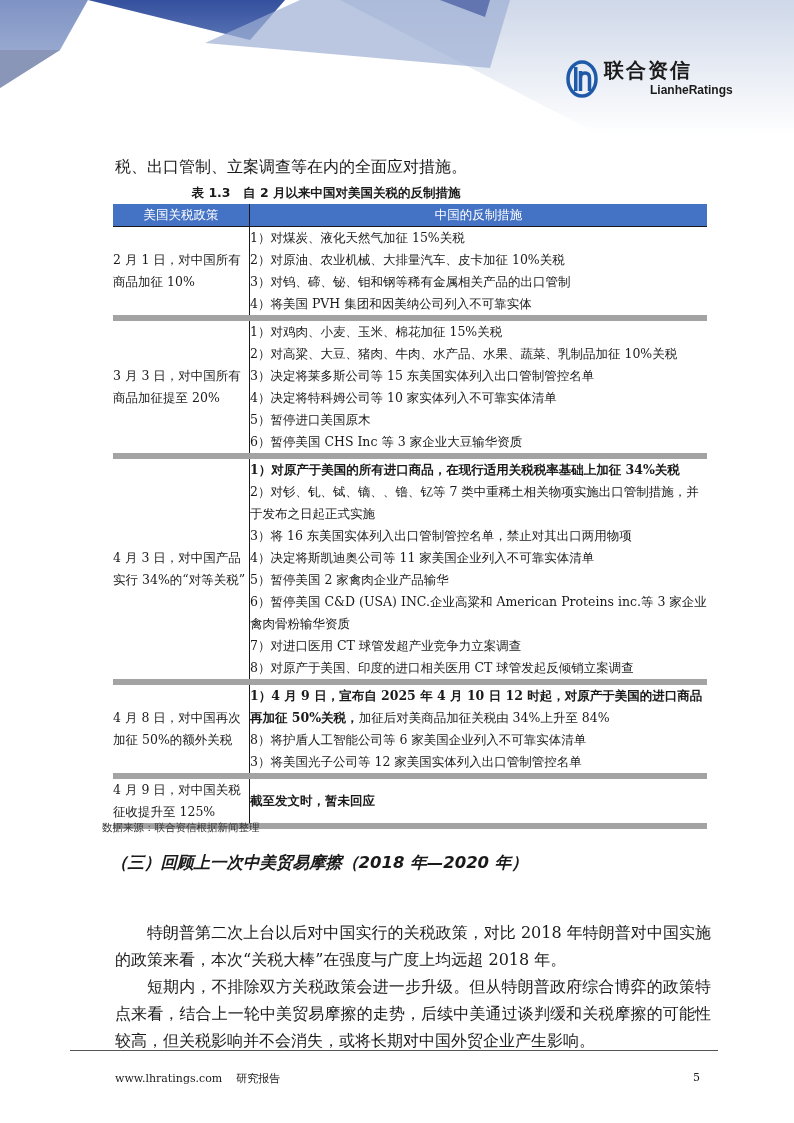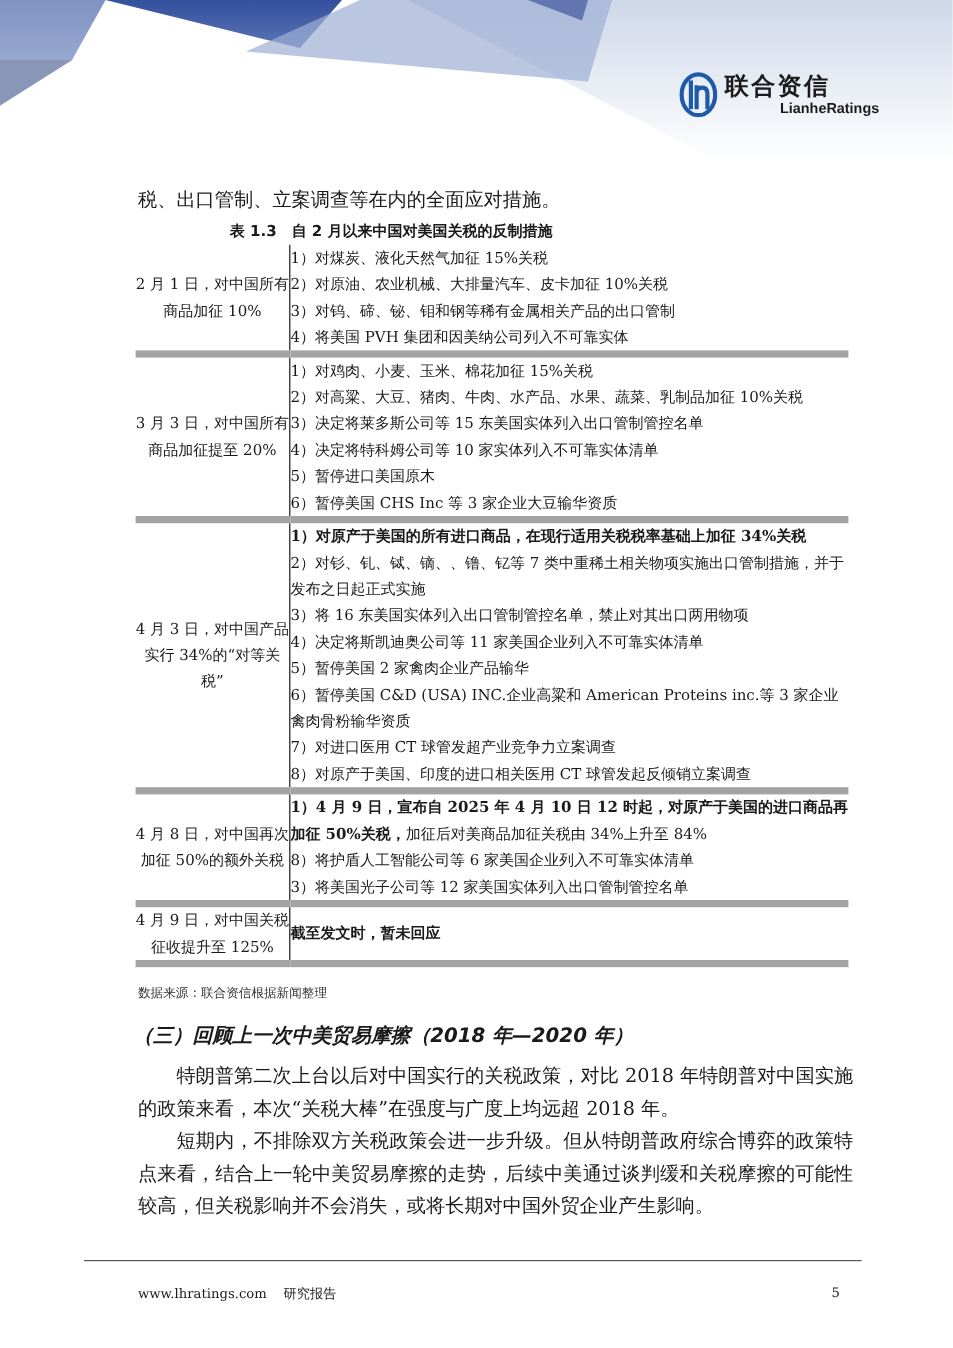--- a/index.html
+++ b/index.html
@@ -1,40 +1,40 @@
 <!DOCTYPE html>
 <html><head>
 <meta charset="utf-8">
 <style>
   html, body { margin:0; padding:0; }
   body { width:794px; height:1123px; position:relative; overflow:hidden; background:#ffffff; font-family:"DejaVu Serif","Liberation Serif",serif; color:#1a1a1a; }
   .header-art { position:absolute; left:0; top:0; width:794px; height:150px; }
   .logo { position:absolute; left:566px; top:60px; display:flex; align-items:center; }
   .logo-mark { width:32px; height:38px; }
   .logo-text { margin-left:6px; display:flex; flex-direction:column; }
-  .logo-cn { font-family:Liberation Sans, sans-serif; font-weight:bold; font-size:20px; color:#1a1a1a; letter-spacing:2px; line-height:22px; }
+  .logo-cn { font-family:Liberation Mono, monospace; font-weight:bold; font-size:20px; color:#1a1a1a; letter-spacing:2px; line-height:22px; }
   .logo-en { font-family:"Liberation Sans","DejaVu Sans",sans-serif; font-weight:bold; font-size:12px; color:#1a1a1a; line-height:14px;padding-left:46px; }
   .intro { position:absolute; left:115px; top:155px; font-size:16px; line-height:24px; }
   .table-caption { position:absolute; left:0; width:652px; top:185px; text-align:center; font-family:"DejaVu Sans","Liberation Sans",sans-serif; font-weight:bold; font-size:12.5px; }
   table.t { position:absolute; left:113px; top:204px; width:594px; border-collapse:collapse; font-size:12px; }
   table.t th { background:#4472c4; color:#fff; font-family:"DejaVu Sans","Liberation Sans",sans-serif; font-weight:normal; font-size:12.5px; height:22px; padding:0; border-right:1px solid #1a1a1a; }
   table.t th:last-child { border-right:none; }
   table.t td { border-bottom:6px solid #a3a3a3; vertical-align:middle; padding:0; }
   table.t tr.hdr th { border-bottom:1.5px solid #1a1a1a; }
-  td.pol { width:128px; border-right:1px solid #1a1a1a; text-align:center; font-size:12.5px; line-height:22px; padding:0 4px; }
+  td.pol { width:128px; border-right:1px solid #1a1a1a; text-align:left; font-size:12.5px; line-height:22px; padding:0 4px; }
   td.mea { padding:2px 8px 2px 9px; }
   td.mea div { line-height:22px; font-size:12.5px; }
   td.mea div.b { font-weight:bold; }
   td.top { vertical-align:top; }
-  .source { position:absolute; left:115px; top:821px; font-size:10.5px; font-family:"DejaVu Sans","Liberation Sans",sans-serif; color:#333; }
+  .source { position:absolute; left:102px; top:821px; font-size:10.5px; font-family:"DejaVu Sans","Liberation Sans",sans-serif; color:#333; }
   .section-title { position:absolute; left:111px; top:852px; font-size:16.5px; font-weight:bold; font-family:"DejaVu Sans","Liberation Sans",sans-serif;font-style:italic; }
   .para { position:absolute; left:115px; width:596px; font-size:16px; line-height:27px; text-align:justify; }
   .p1 { top:883px; }
   .p2 { top:937px; }
-  .indent { text-indent:32px; }
+  .indent { text-indent:32px;margin-top:36px; }
   .footer-rule { position:absolute; left:70px; top:1050px; width:648px; height:1px; background:#555; }
   .footer-left { position:absolute; left:115px; top:1071px; font-size:11px; }
   .footer-right { position:absolute; left:693px; top:1071px; font-size:11px; }
 </style>
 </head>
 <body>
 
 <svg class="header-art" viewBox="0 0 794 150" preserveAspectRatio="none">
   <defs>
     <linearGradient id="bg" x1="0" y1="0" x2="0" y2="1">
@@ -69,20 +69,24 @@
     <span class="logo-en">LianheRatings</span>
   </div>
 </div>
 
 <div class="intro">税、出口管制、立案调查等在内的全面应对措施。</div>
 
 <div class="table-caption">表 1.3　自 2 月以来中国对美国关税的反制措施</div>
 
 <table class="t">
   <tbody>
+      <tr class="hdr">
+    <th style="width:136px;">美国关税政策</th>
+    <th>中国的反制措施</th>
+  </tr>
 
   <tr>
     <td class="pol">2 月 1 日，对中国所有商品加征 10%</td>
     <td class="mea">
       <div>1）对煤炭、液化天然气加征 15%关税</div>
       <div>2）对原油、农业机械、大排量汽车、皮卡加征 10%关税</div>
       <div>3）对钨、碲、铋、钼和钢等稀有金属相关产品的出口管制</div>
       <div>4）将美国 PVH 集团和因美纳公司列入不可靠实体</div>
     </td>
   </tr>

